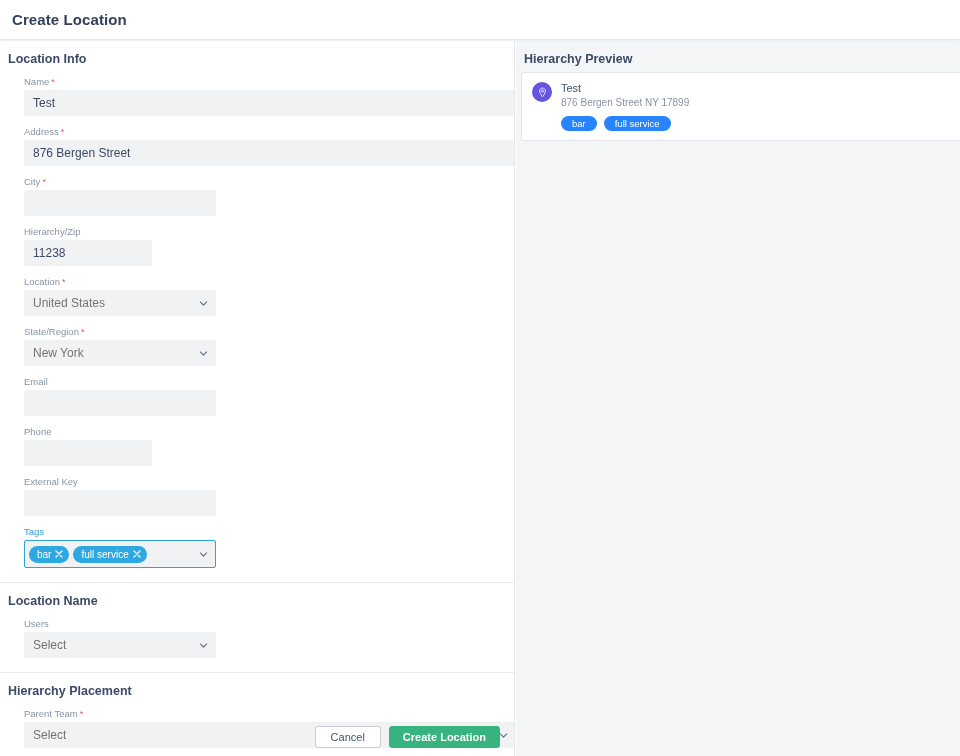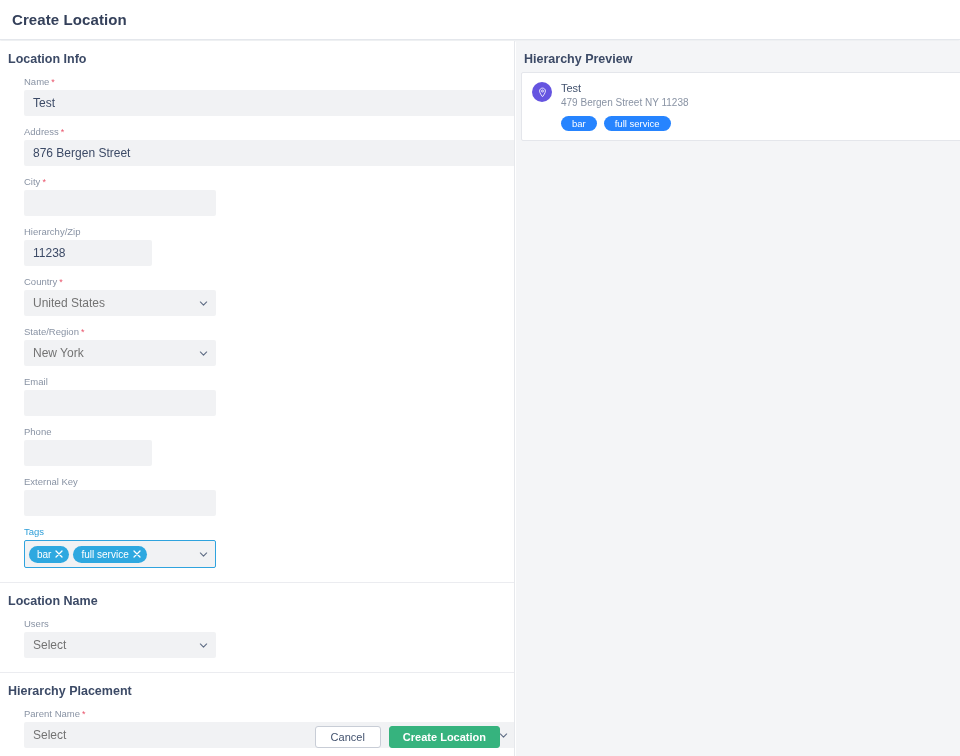--- a/index.html
+++ b/index.html
@@ -193,21 +193,21 @@
           <span class="field-label"><span>City</span><span class="req">*</span></span>
           <div class="input w-mid"></div>
         </div>
 
         <div class="field">
           <span class="field-label"><span>Hierarchy/Zip</span><span class="req"></span></span>
           <div class="input w-sm">11238</div>
         </div>
 
         <div class="field">
-          <span class="field-label"><span>Country</span><span class="req">*</span></span>
+          <span class="field-label"><span>Location</span><span class="req">*</span></span>
           <div class="select w-mid">
             <span>United States</span>
             <span class="caret">
               <svg viewBox="0 0 10 10" width="9" height="9">
                   <path d="M1.5 3.3 L5 6.8 L8.5 3.3" fill="none" stroke="currentColor" stroke-width="1.2" stroke-linecap="round" stroke-linejoin="round"></path>
                 </svg>
             </span>
           </div>
         </div>
 
@@ -286,21 +286,21 @@
           </div>
         </div>
       </div>
 
       <div class="divider"></div>
 
       <div class="section-title" style="margin-top:11px;">Hierarchy Placement</div>
 
       <div class="form">
         <div class="field">
-          <span class="field-label"><span>Parent Name</span><span class="req">*</span></span>
+          <span class="field-label"><span>Parent Team</span><span class="req">*</span></span>
           <div class="select w-full">
             <span>Select</span>
             <span class="caret">
               <svg viewBox="0 0 10 10" width="9" height="9">
                   <path d="M1.5 3.3 L5 6.8 L8.5 3.3" fill="none" stroke="currentColor" stroke-width="1.2" stroke-linecap="round" stroke-linejoin="round"></path>
                 </svg>
             </span>
           </div>
         </div>
       </div>
@@ -317,21 +317,21 @@
 
       <div class="preview-card">
         <span class="pin">
           <svg viewBox="0 0 12 12" width="11" height="11">
             <path d="M6 1.2 C4.2 1.2 2.8 2.6 2.8 4.4 C2.8 6.8 6 10.6 6 10.6 C6 10.6 9.2 6.8 9.2 4.4 C9.2 2.6 7.8 1.2 6 1.2 Z" fill="none" stroke="#ffffff" stroke-width="0.9" stroke-linejoin="round"></path>
             <circle cx="6" cy="4.4" r="1.1" fill="none" stroke="#ffffff" stroke-width="0.9"></circle>
           </svg>
         </span>
         <div>
           <div class="node-name">Test</div>
-          <div class="node-addr">479 Bergen Street NY 11238</div>
+          <div class="node-addr">876 Bergen Street NY 17899</div>
           <div class="badges">
             <span class="badge">bar</span>
             <span class="badge">full service</span>
           </div>
         </div>
       </div>
     </div>
 
   </div>
 </div>

